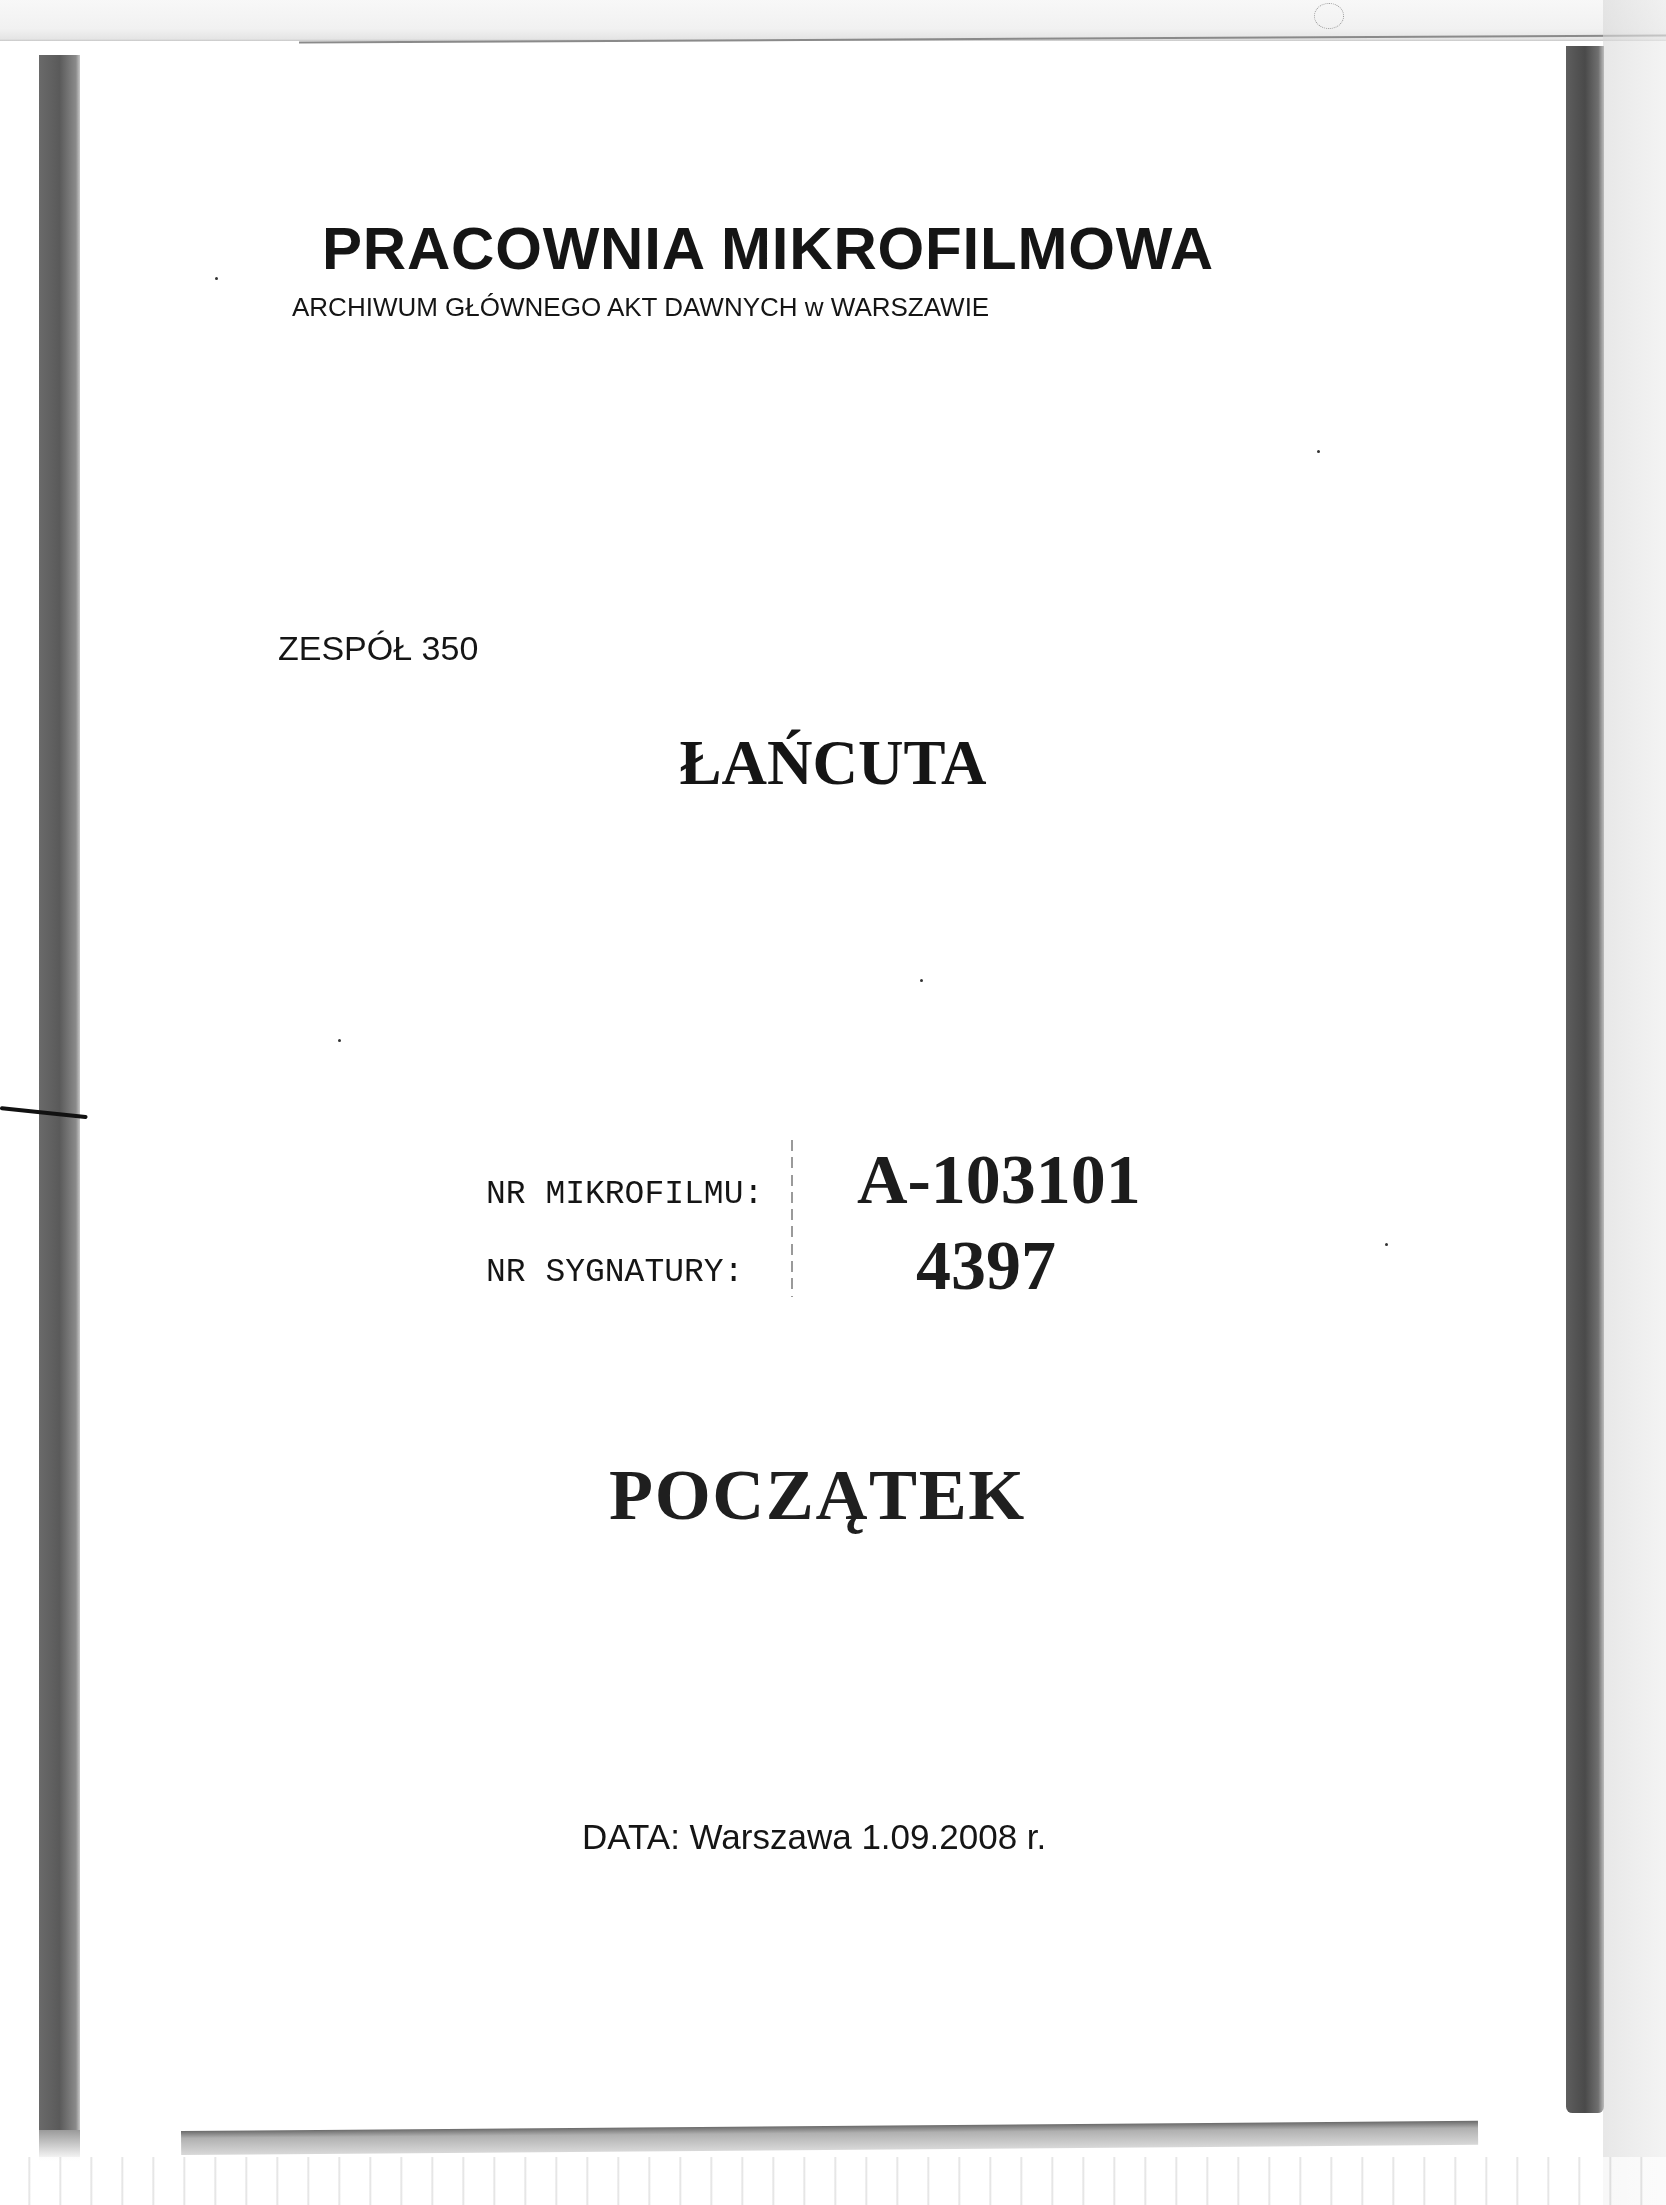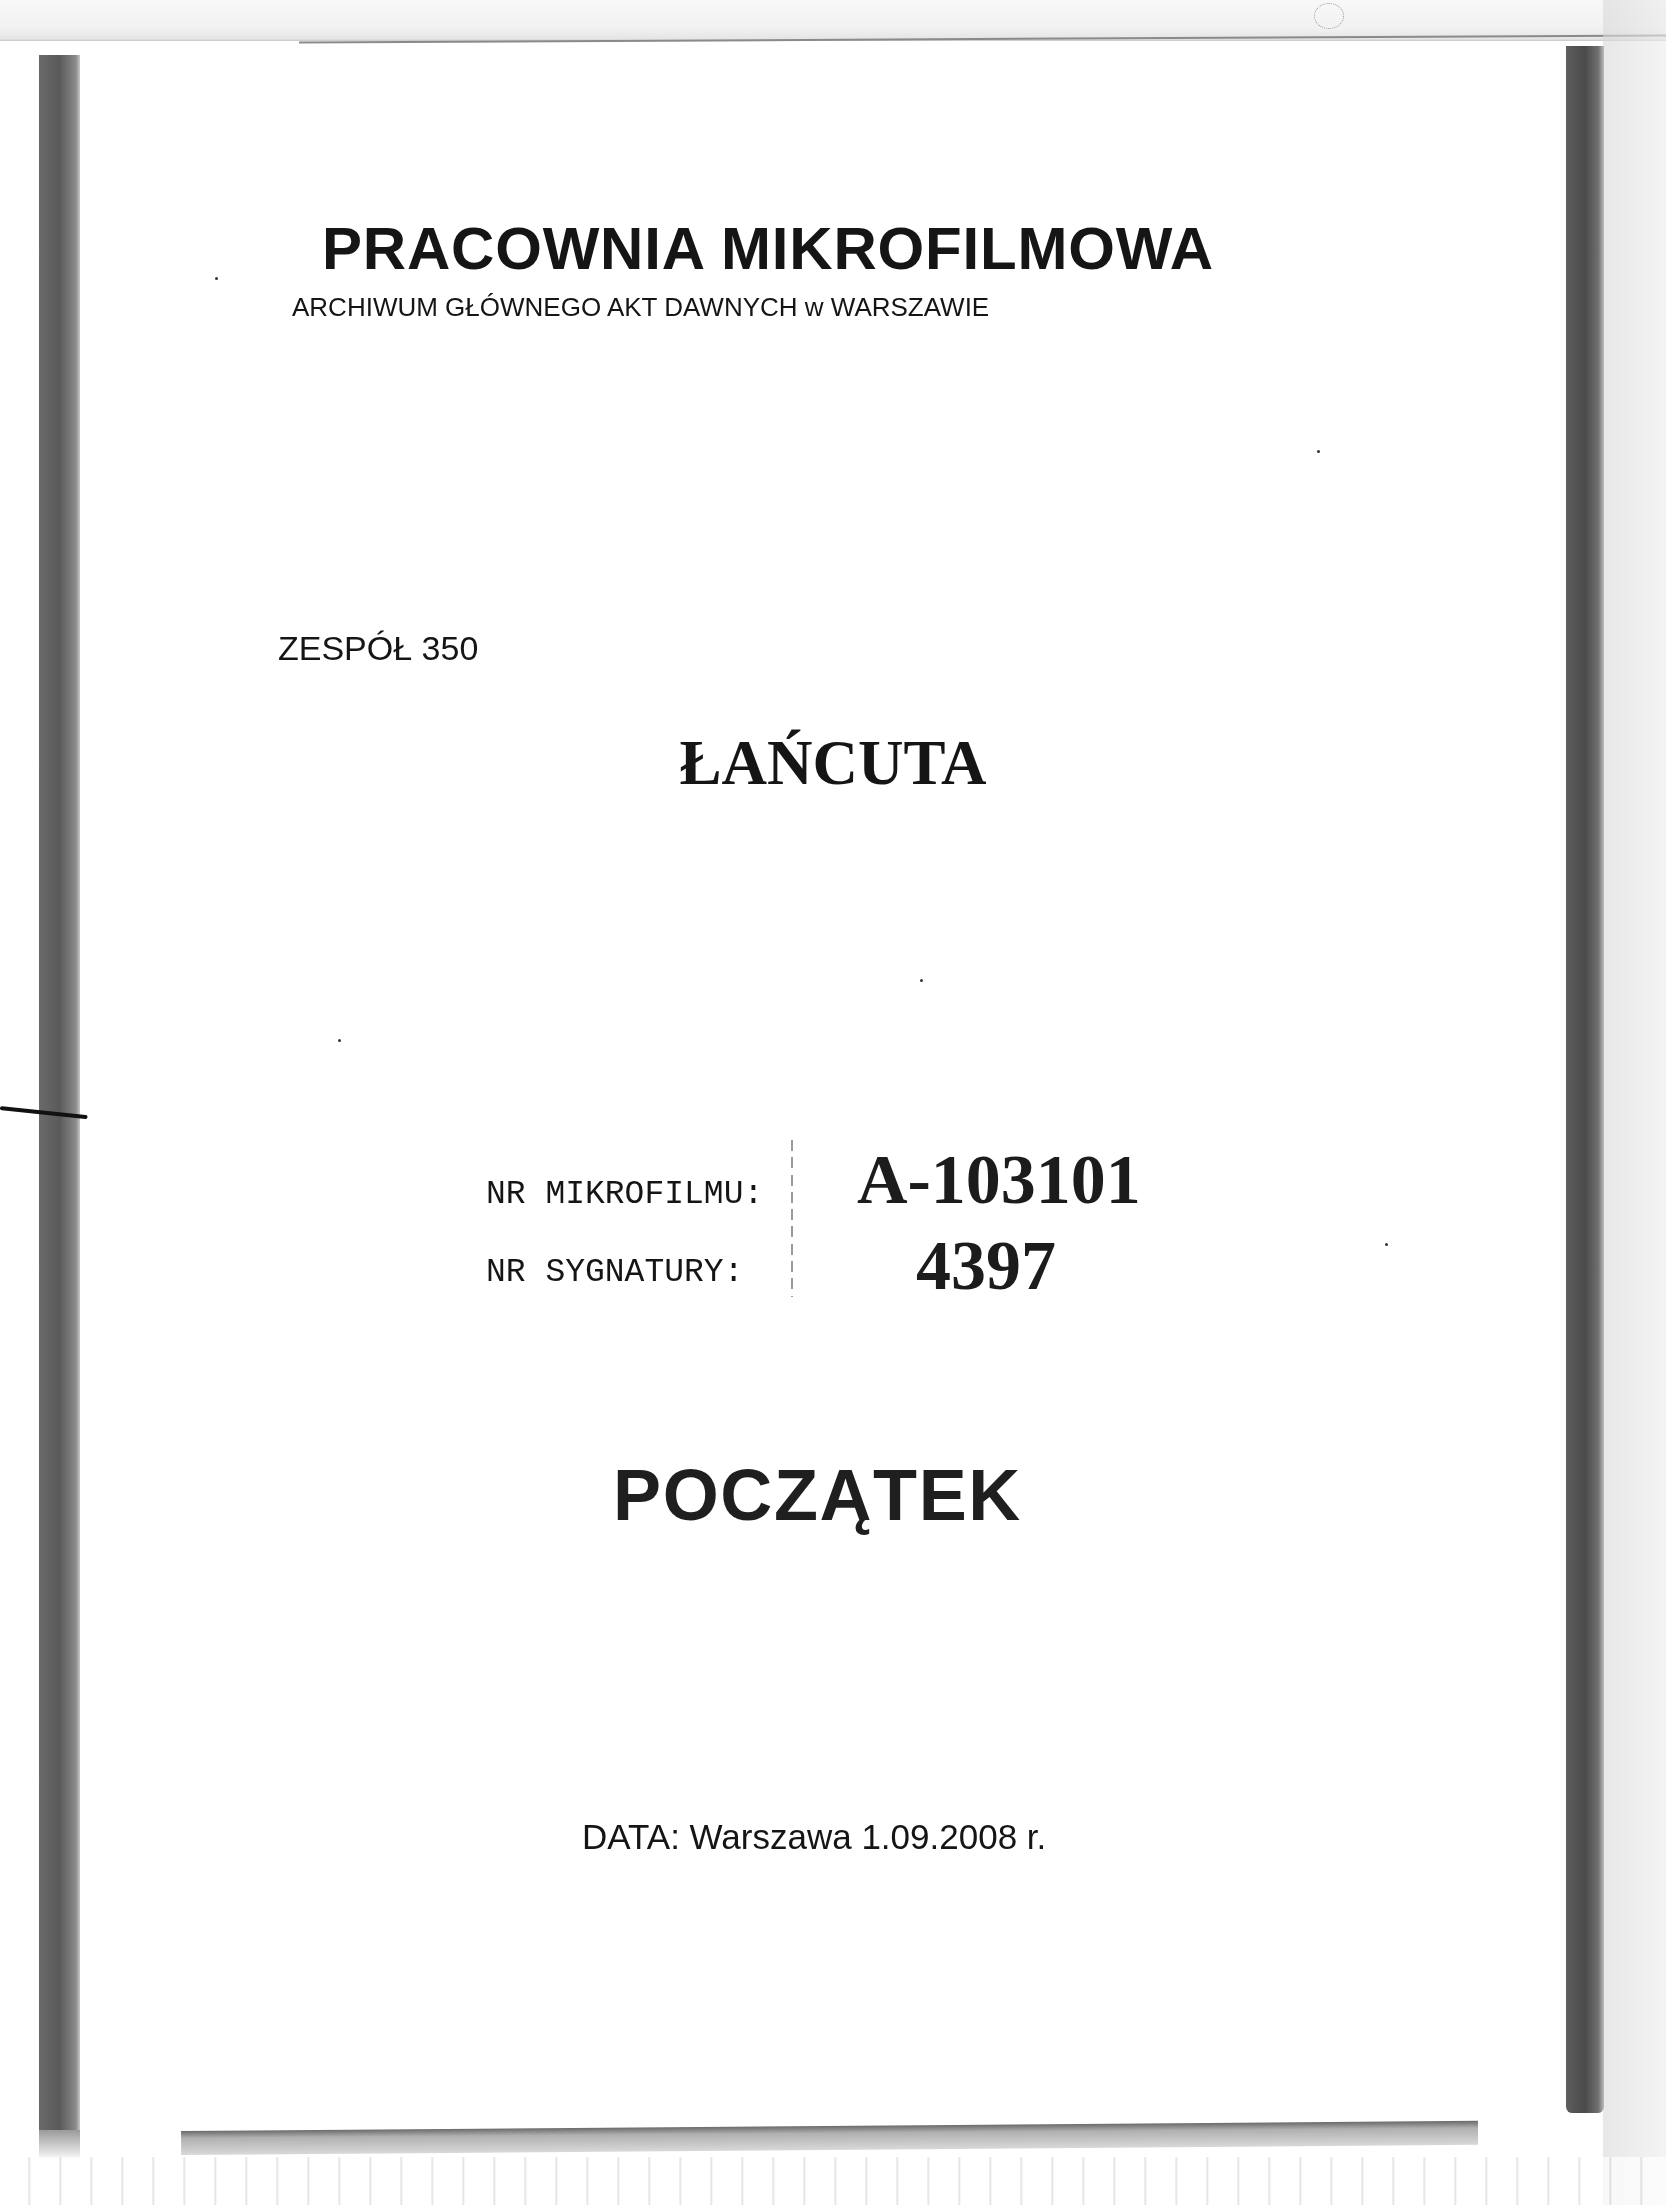--- a/index.html
+++ b/index.html
@@ -162,21 +162,21 @@
       color: #1c1c1c;
     }
     .value-mikrofilm { left: 857px; top: 1140px; }
     .value-sygnatura { left: 916px; top: 1226px; }
 
     .status {
       position: absolute;
       left: 519px; top: 1454px;
       width: 597px;
       text-align: center;
-      font-family: Liberation Sans, sans-serif;
+      font-family: Liberation Serif, serif;
       font-weight: bold;
       font-size: 72px;
       letter-spacing: 1.6px;
       white-space: nowrap;
       color: #1f1f1f;
     }
     .date-line {
       position: absolute;
       left: 582px; top: 1817px;
       font-family: "Liberation Sans", sans-serif;

